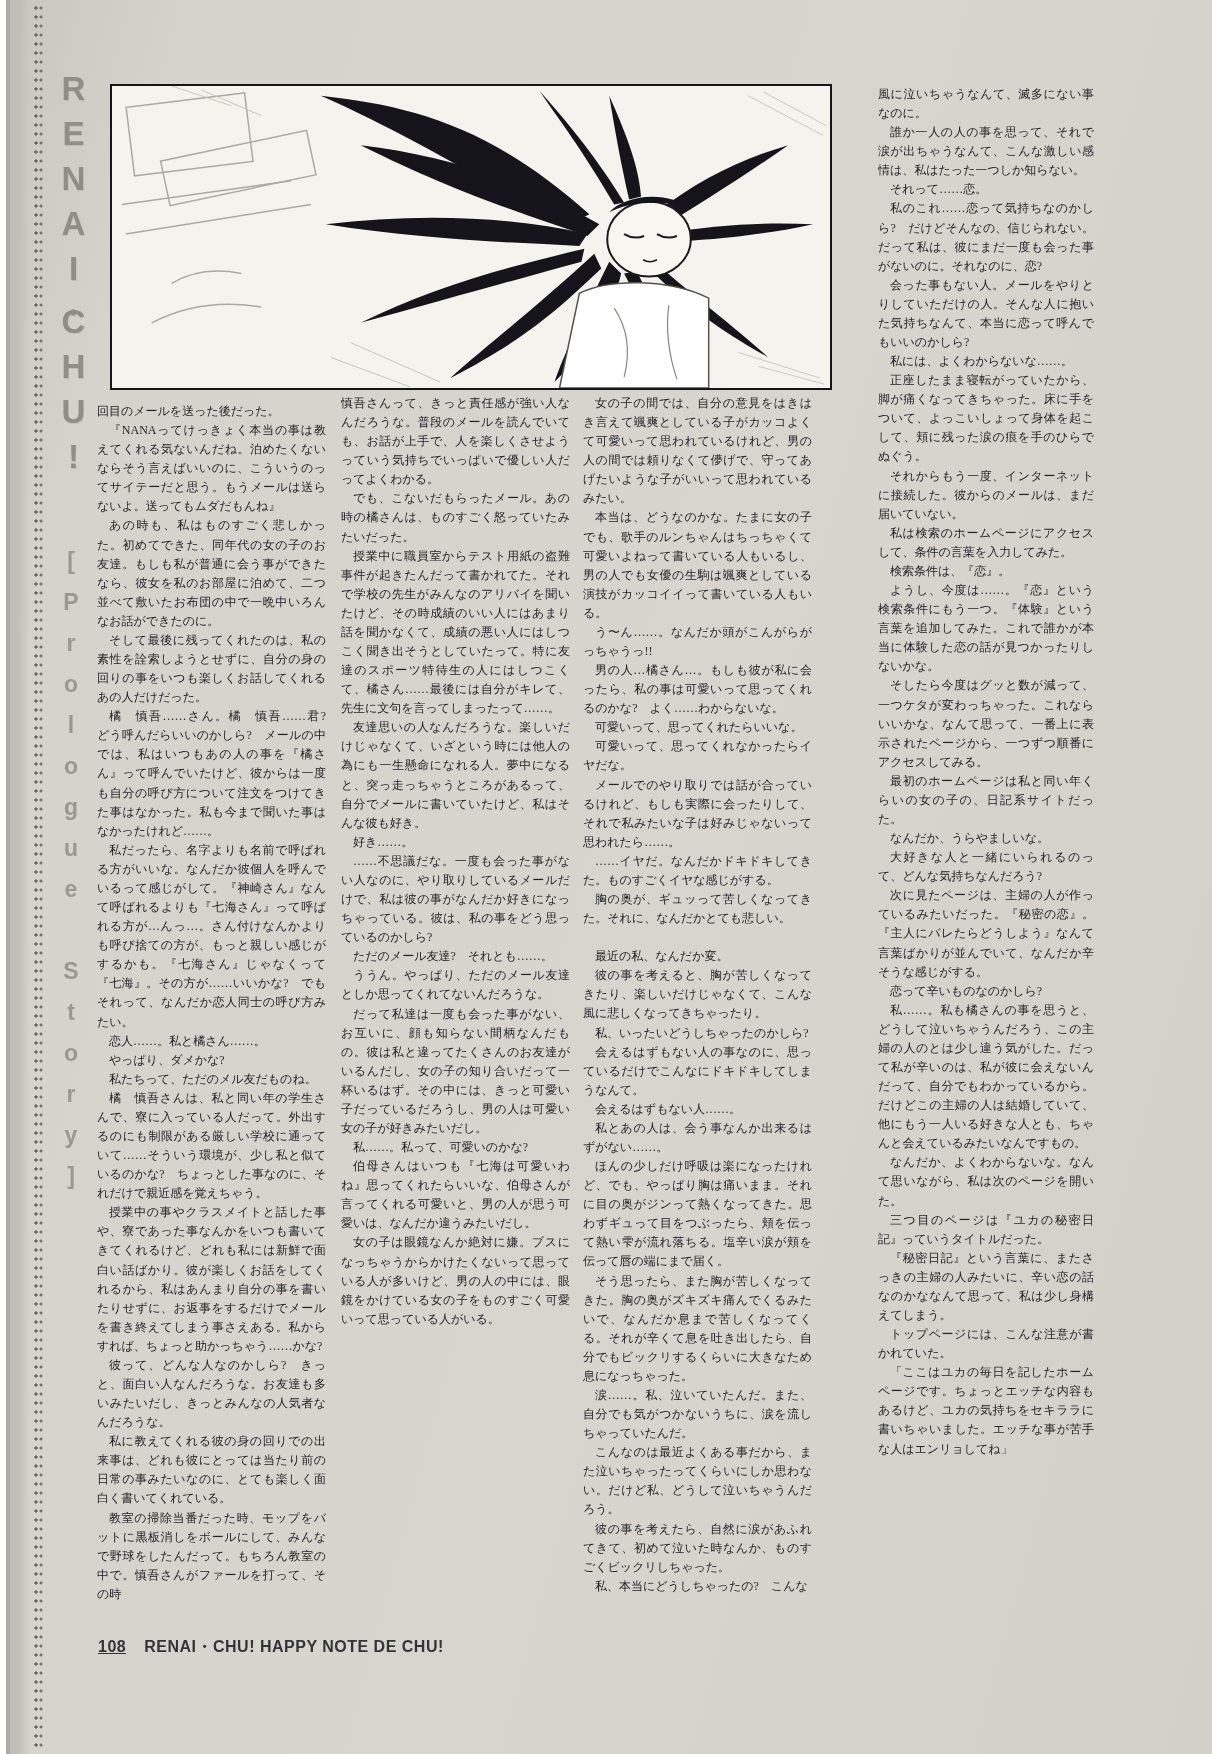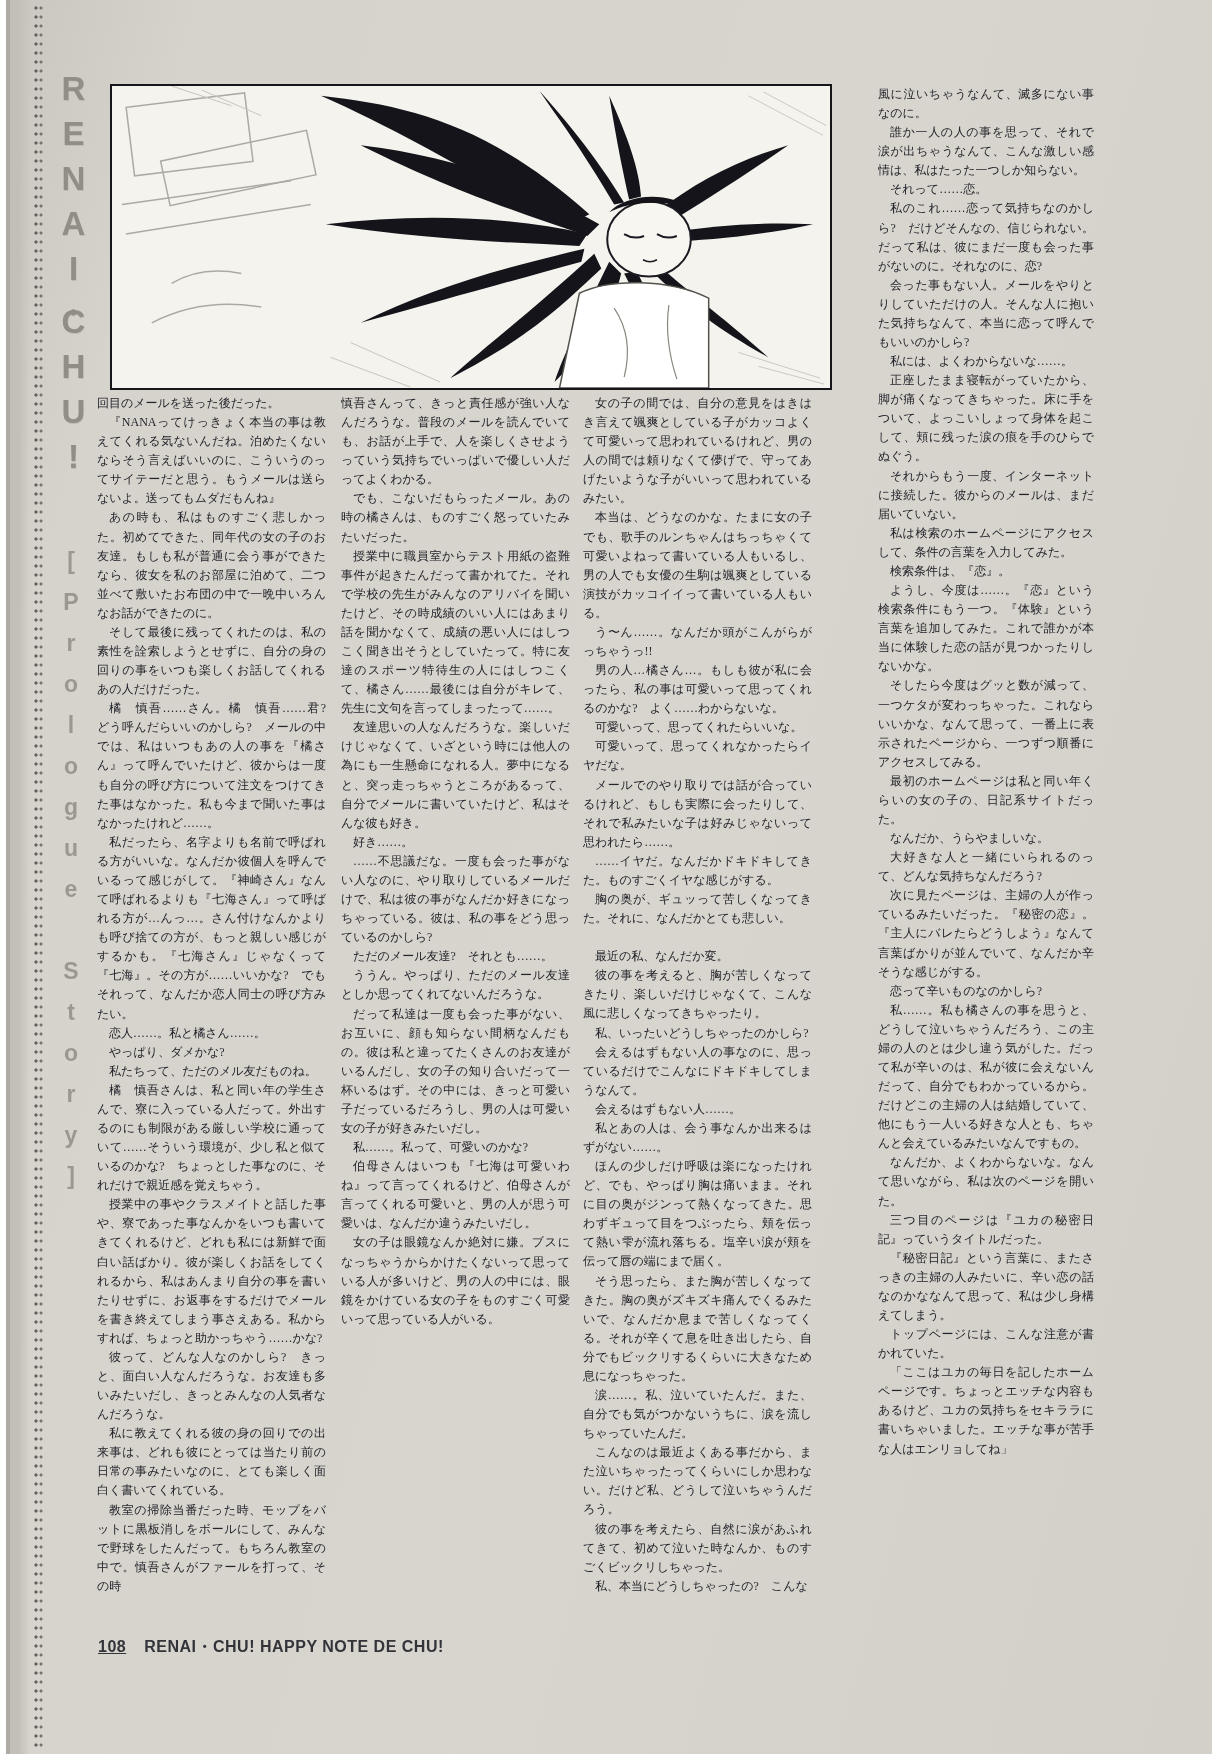--- a/index.html
+++ b/index.html
@@ -36,21 +36,21 @@
     border:2px solid #15151a; background:#f3f2ed; box-sizing:border-box;
   }
   .illustration svg { display:block; width:100%; height:100%; }
   .col {
     position:absolute; top:394px; width:229px; height:1218px; overflow:hidden;
     font-size:12px; line-height:1.59; color:#23232b;
     text-align:justify; text-justify:inter-ideograph;
   }
   .col p { margin:0; text-indent:1em; }
   .col .para-gap { height:19px; }
-  .col1 { left:97px; }
+  .col1 { left:97px;margin-top:8px; }
   .col2 { left:341px; }
   .col3 { left:583px; }
   .col4 { left:878px; top:85px; width:216px; height:1528px; }
   .col1 p:first-child, .col2 p:first-child, .col4 p:first-child { text-indent:0; }
   .footer {
     position:absolute; left:98px; top:1637px;
     font-family:"Liberation Sans", sans-serif; font-weight:bold;
     font-size:16px; color:#33333a; letter-spacing:0.5px;
   }
   .footer .page-num { margin-right:18px;text-decoration:underline; }
@@ -138,21 +138,21 @@
       <p>慎吾さんって、きっと責任感が強い人なんだろうな。普段のメールを読んでいても、お話が上手で、人を楽しくさせようっていう気持ちでいっぱいで優しい人だってよくわかる。</p>
       <p>でも、こないだもらったメール。あの時の橘さんは、ものすごく怒っていたみたいだった。</p>
       <p>授業中に職員室からテスト用紙の盗難事件が起きたんだって書かれてた。それで学校の先生がみんなのアリバイを聞いたけど、その時成績のいい人にはあまり話を聞かなくて、成績の悪い人にはしつこく聞き出そうとしていたって。特に友達のスポーツ特待生の人にはしつこくて、橘さん……最後には自分がキレて、先生に文句を言ってしまったって……。</p>
       <p>友達思いの人なんだろうな。楽しいだけじゃなくて、いざという時には他人の為にも一生懸命になれる人。夢中になると、突っ走っちゃうところがあるって、自分でメールに書いていたけど、私はそんな彼も好き。</p>
       <p>好き……。</p>
       <p>……不思議だな。一度も会った事がない人なのに、やり取りしているメールだけで、私は彼の事がなんだか好きになっちゃっている。彼は、私の事をどう思っているのかしら?</p>
       <p>ただのメール友達?　それとも……。</p>
       <p>ううん。やっぱり、ただのメール友達としか思ってくれてないんだろうな。</p>
       <p>だって私達は一度も会った事がない、お互いに、顔も知らない間柄なんだもの。彼は私と違ってたくさんのお友達がいるんだし、女の子の知り合いだって一杯いるはず。その中には、きっと可愛い子だっているだろうし、男の人は可愛い女の子が好きみたいだし。</p>
       <p>私……。私って、可愛いのかな?</p>
-      <p>伯母さんはいつも『七海は可愛いわね』って言ってくれるけど、伯母さんが言ってくれる可愛いと、男の人が思う可愛いは、なんだか違うみたいだし。</p>
+      <p>伯母さんはいつも『七海は可愛いわね』思ってくれたらいいな、伯母さんが言ってくれる可愛いと、男の人が思う可愛いは、なんだか違うみたいだし。</p>
       <p>女の子は眼鏡なんか絶対に嫌。ブスになっちゃうからかけたくないって思っている人が多いけど、男の人の中には、眼鏡をかけている女の子をものすごく可愛いって思っている人がいる。</p>
     </div>
   <div class="col col3">
       <p>女の子の間では、自分の意見をはきはき言えて颯爽としている子がカッコよくて可愛いって思われているけれど、男の人の間では頼りなくて儚げで、守ってあげたいような子がいいって思われているみたい。</p>
       <p>本当は、どうなのかな。たまに女の子でも、歌手のルンちゃんはちっちゃくて可愛いよねって書いている人もいるし、男の人でも女優の生駒は颯爽としている演技がカッコイイって書いている人もいる。</p>
       <p>う〜ん……。なんだか頭がこんがらがっちゃうっ!!</p>
       <p>男の人…橘さん…。もしも彼が私に会ったら、私の事は可愛いって思ってくれるのかな?　よく……わからないな。</p>
       <p>可愛いって、思ってくれたらいいな。</p>
       <p>可愛いって、思ってくれなかったらイヤだな。</p>
       <p>メールでのやり取りでは話が合っているけれど、もしも実際に会ったりして、それで私みたいな子は好みじゃないって思われたら……。</p>

